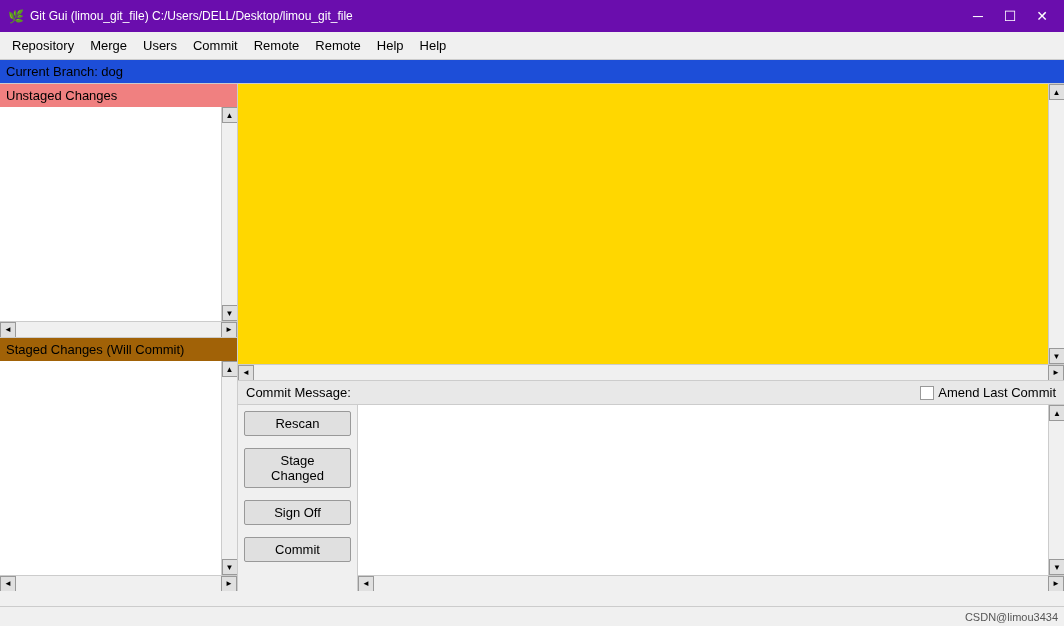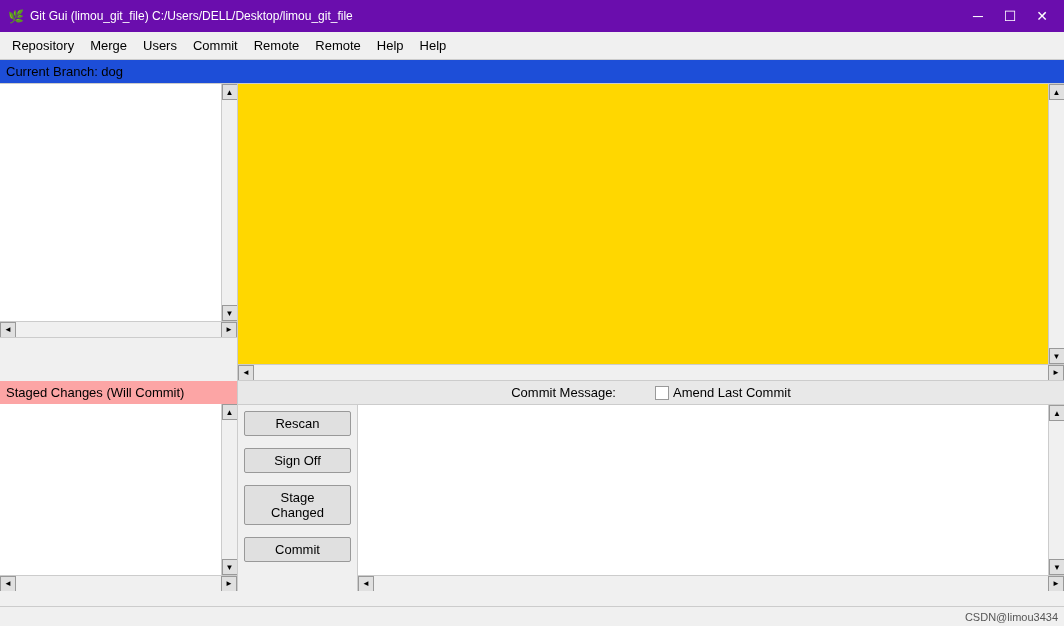--- a/index.html
+++ b/index.html
@@ -178,26 +178,25 @@
     }
 
     
     .staged-panel {
       flex: 1;
       display: flex;
       flex-direction: column;
       min-height: 0;
     }
     .panel-header-staged {
-      background: #fca5a5;
+      background: #a16207;
       padding: 4px 6px;
       font-weight: normal;
       font-size: 13px;
       flex-shrink: 0;
-      margin-top: 43px;
     }
 
     
     .right-panel {
       flex: 1;
       display: flex;
       flex-direction: column;
       overflow: hidden;
     }
 
@@ -238,21 +237,21 @@
     .commit-area {
       flex: 1;
       display: flex;
       flex-direction: column;
       background: #f0f0f0;
       overflow: hidden;
     }
     .commit-message-bar {
       display: flex;
       align-items: center;
-      justify-content: center;
+      justify-content: space-between;
       padding: 4px 8px;
       background: #e8e8e8;
       border-top: 1px solid #ccc;
       border-bottom: 1px solid #ccc;
       flex-shrink: 0;
     }
     .commit-message-label {
       font-size: 13px;
     }
     .amend-container {
@@ -385,20 +384,21 @@
 
 <div class="branch-bar">
   <span>Current Branch: dog</span>
 </div>
 
 <div class="main-content">
 
   <div class="left-panel">
 
     <div class="unstaged-panel">
+      <div class="panel-header-unstaged">Unstaged Changes</div>
       <div class="panel-content">
         <div class="scrollbar-v">
           <div class="scrollbar-arrow">▲</div>
           <div class="scrollbar-arrow">▼</div>
         </div>
       </div>
       <div class="scrollbar-h">
         <div class="scrollbar-arrow-h">◄</div>
         <div class="scrollbar-arrow-h">►</div>
       </div>
@@ -443,22 +443,22 @@
         <div class="amend-container">
           <div class="amend-checkbox"></div>
           <span class="amend-label">Amend Last Commit</span>
         </div>
       </div>
 
       <div class="bottom-layout">
 
         <div class="buttons-col">
           <button class="action-btn">Rescan</button>
+          <button class="action-btn">Stage Changed</button>
           <button class="action-btn">Sign Off</button>
-          <button class="action-btn">Stage Changed</button>
           <button class="action-btn">Commit</button>
         </div>
 
         <div class="message-area">
           <textarea class="message-textarea" style="padding-right: 18px;"></textarea>
           <div class="message-scrollbar" style="position:absolute; right:0; top:0; width:16px; height:calc(100% - 16px); background:#f0f0f0; border-left:1px solid #ccc; display:flex; flex-direction:column; justify-content:space-between;">
             <div class="scrollbar-arrow">▲</div>
             <div class="scrollbar-arrow">▼</div>
           </div>
           <div class="msg-scrollbar-h" style="height:16px; background:#f0f0f0; border-top:1px solid #ccc; display:flex; align-items:center; justify-content:space-between;">

